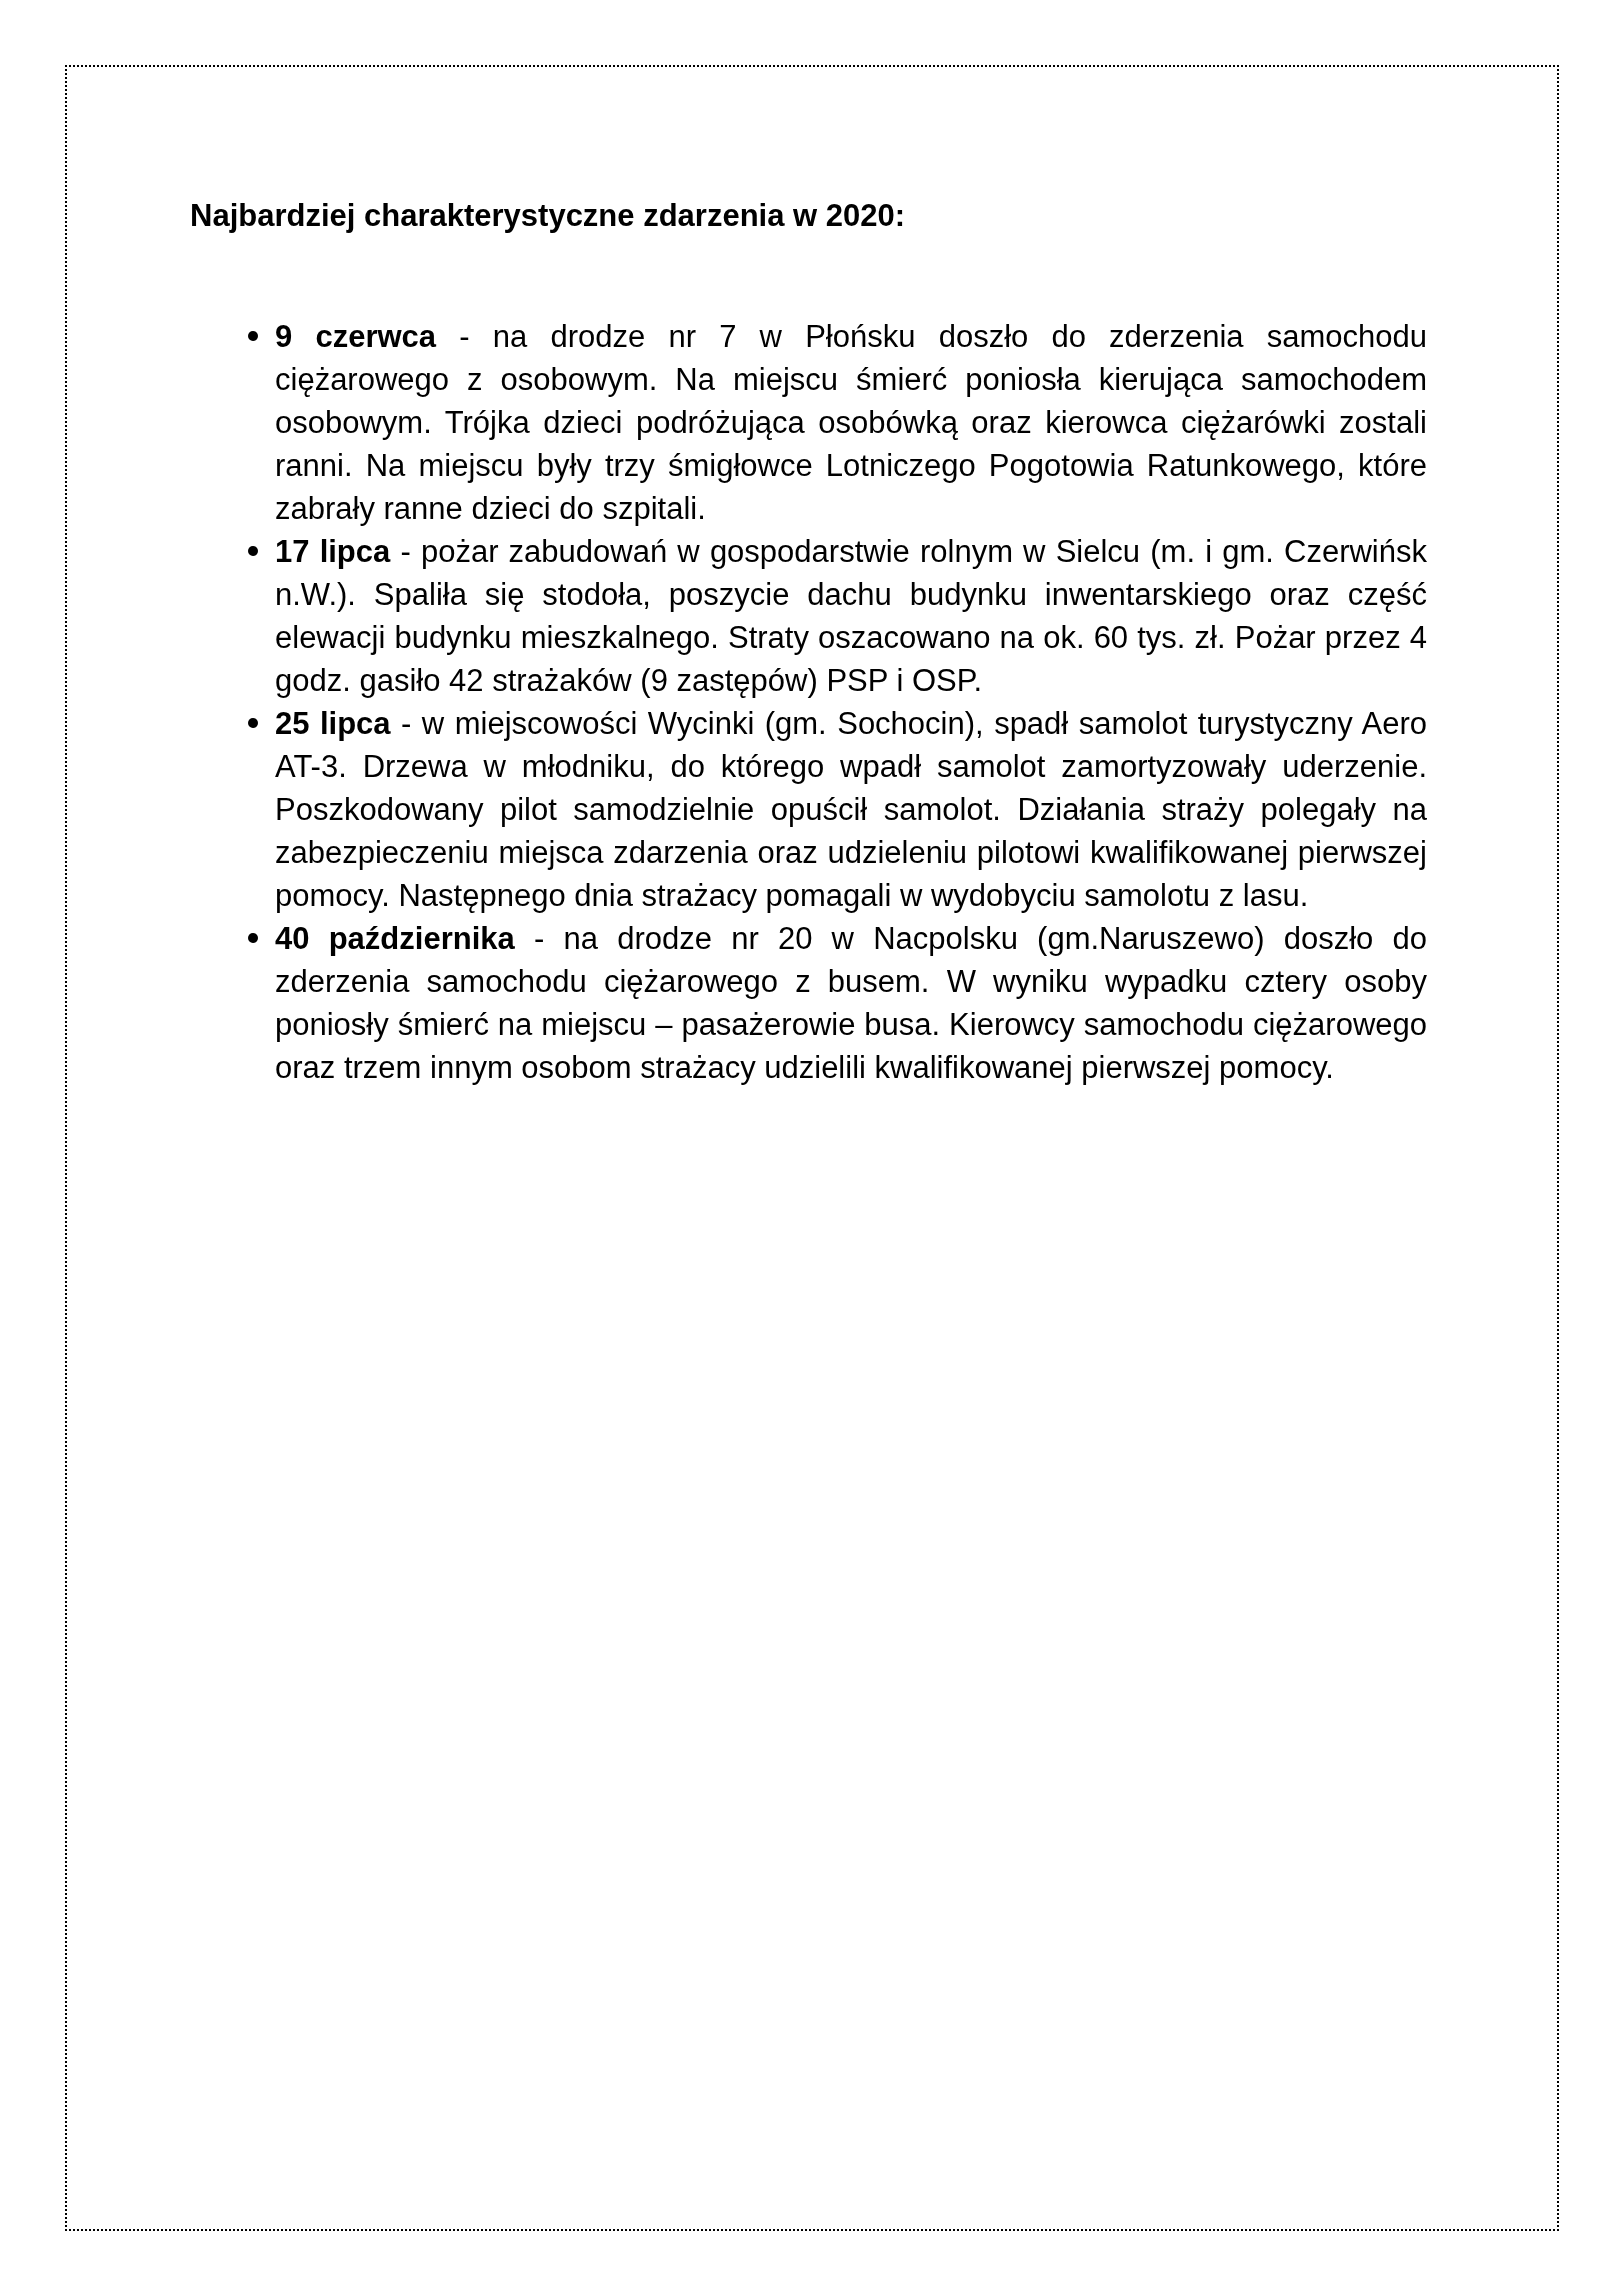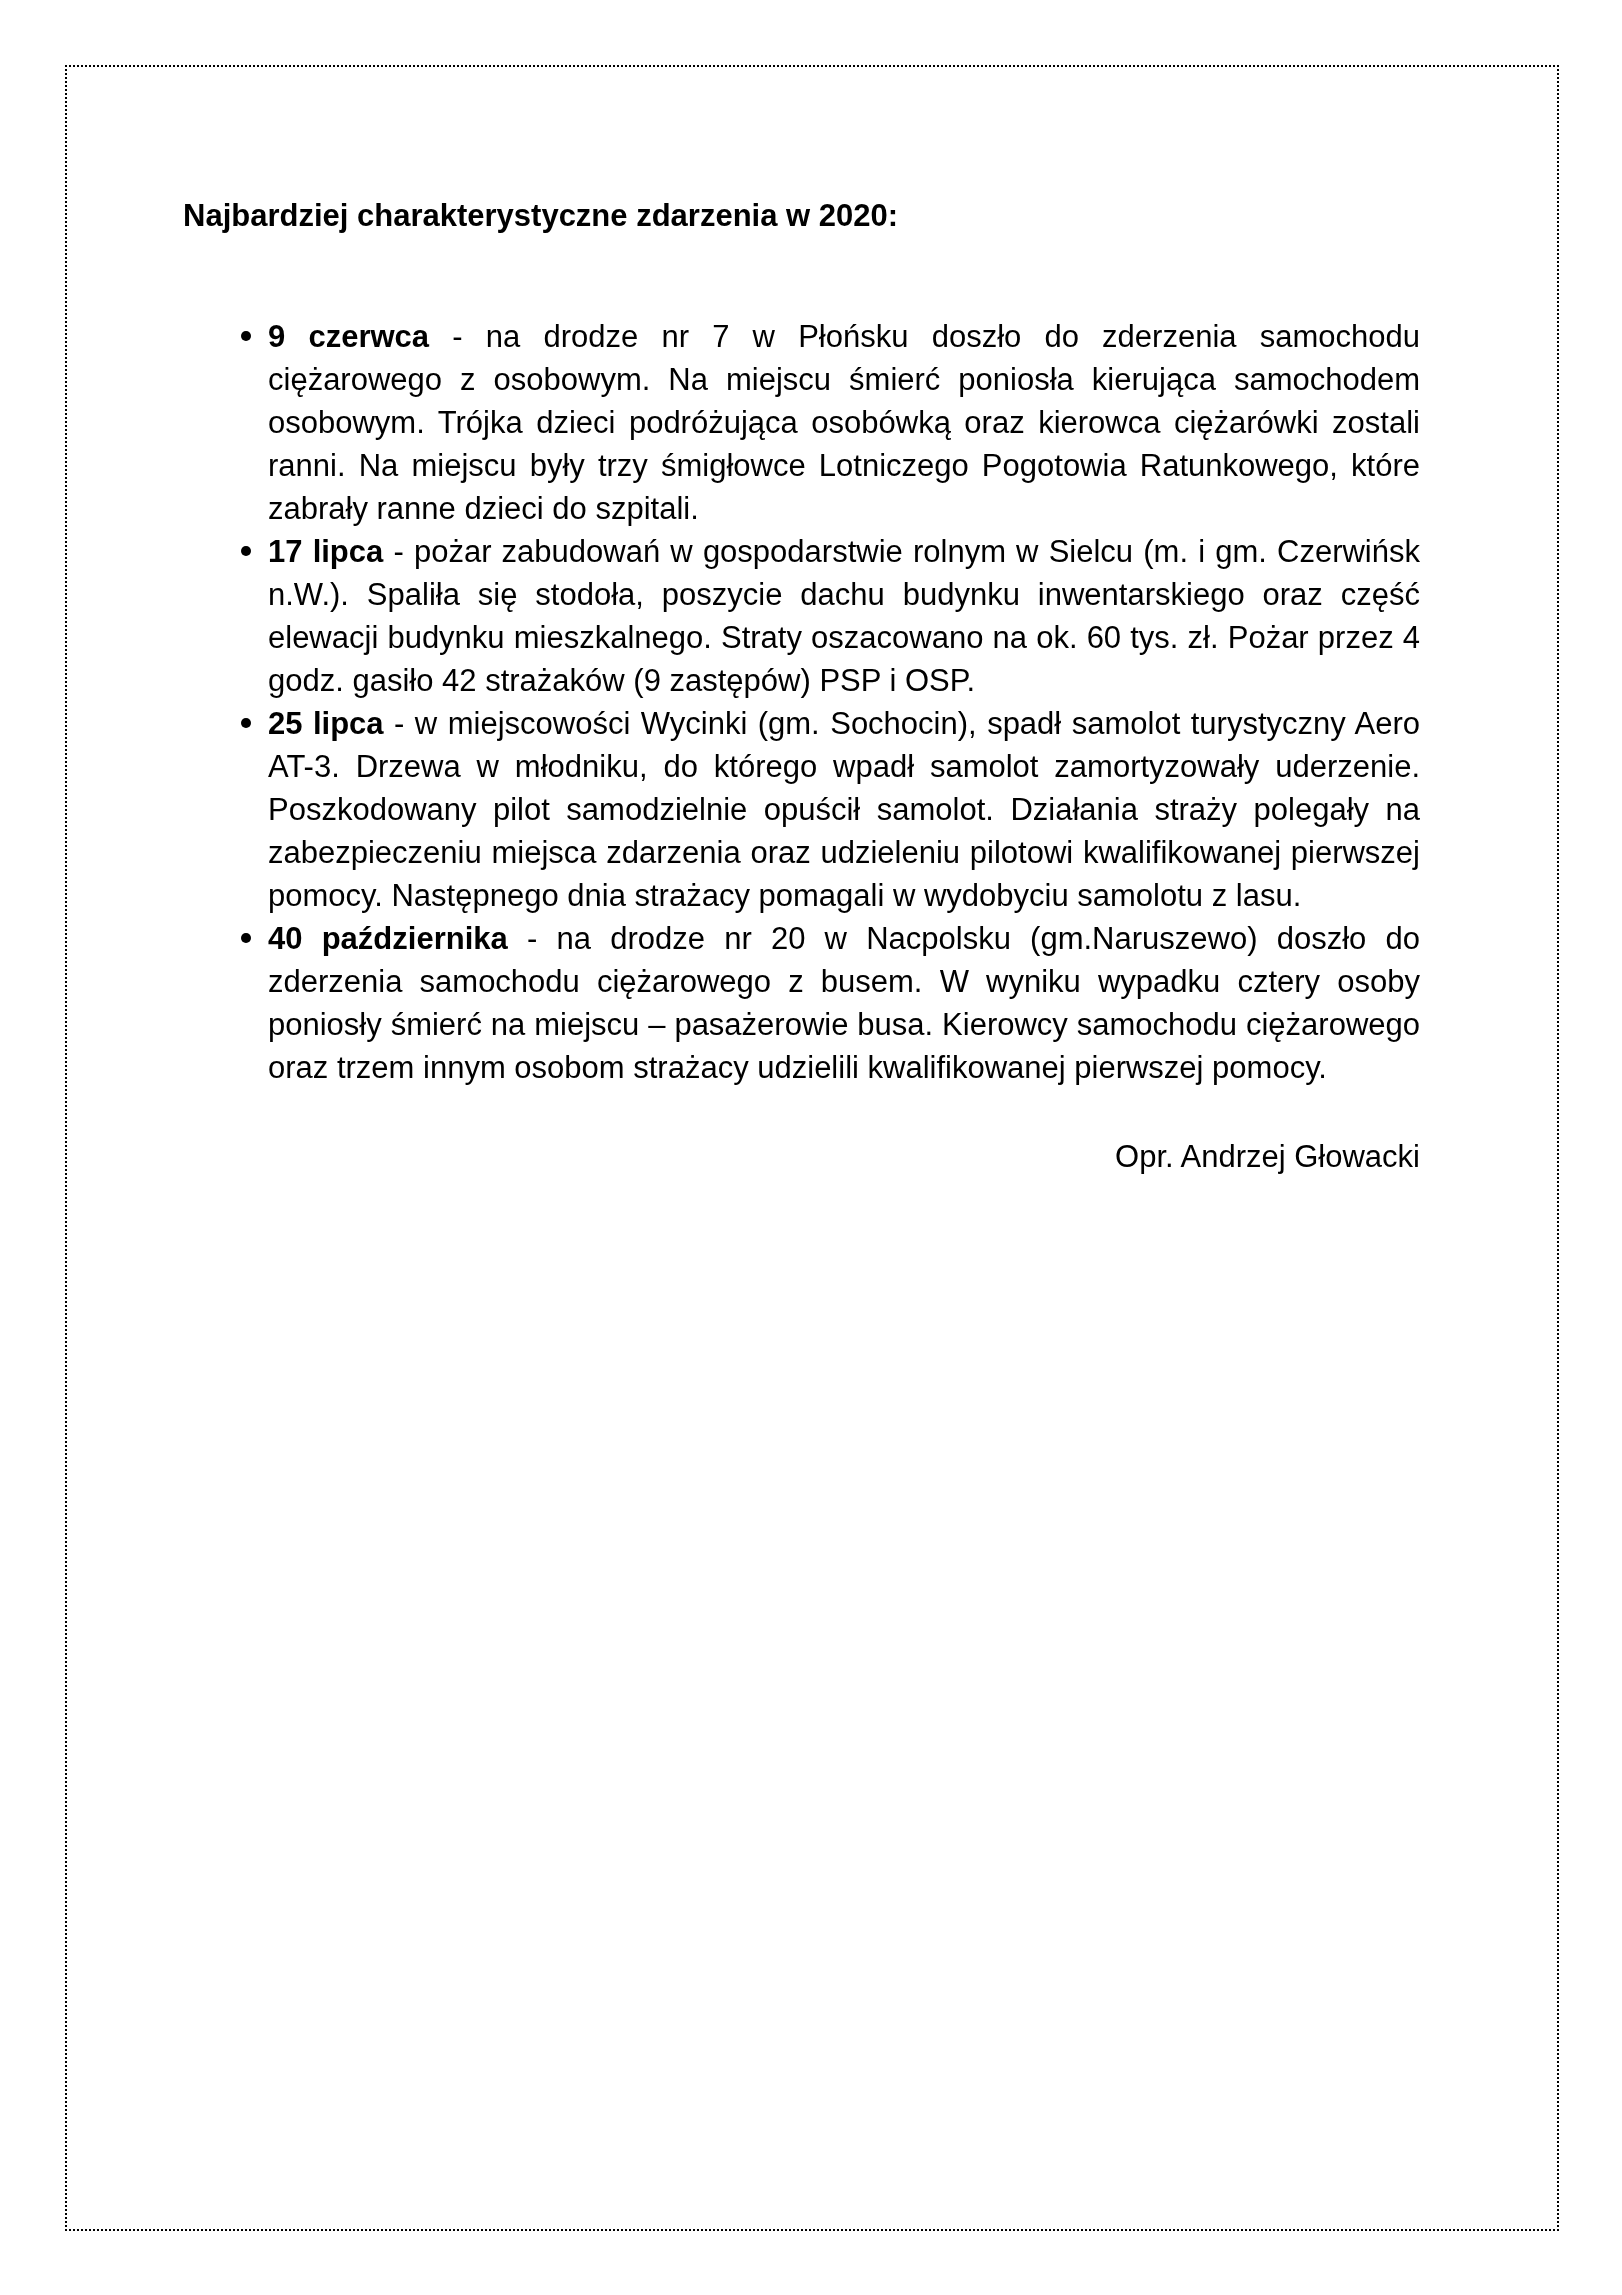--- a/index.html
+++ b/index.html
@@ -24,21 +24,21 @@
     position: absolute;
     left: 65px;
     top: 65px;
     right: 64px;
     bottom: 64px;
     border: 2px dotted #000000;
     pointer-events: none;
   }
   .doc-content {
     position: absolute;
-    left: 183px;
+    left: 190px;
     top: 194px;
     width: 1237px;
   }
   .doc-title {
     margin: 0;
     font-size: 31px;
     line-height: 43px;
     font-weight: 700;
     letter-spacing: 0;
   }
@@ -80,16 +80,15 @@
 <div class="page">
   <div class="dotted-frame"></div>
   <div class="doc-content">
     <h1 class="doc-title">Najbardziej charakterystyczne zdarzenia w 2020:</h1>
     <ul class="event-list">
       <li class="event-item"><span class="event-date">9 czerwca</span><span class="event-text"> - na drodze nr 7 w Płońsku doszło do zderzenia samochodu ciężarowego z osobowym. Na miejscu śmierć poniosła kierująca samochodem osobowym. Trójka dzieci podróżująca osobówką oraz kierowca ciężarówki zostali ranni. Na miejscu były trzy śmigłowce Lotniczego Pogotowia Ratunkowego, które zabrały ranne dzieci do szpitali.</span></li>
       <li class="event-item"><span class="event-date">17 lipca</span><span class="event-text"> - pożar zabudowań w gospodarstwie rolnym w Sielcu (m. i gm. Czerwińsk n.W.). Spaliła się stodoła, poszycie dachu budynku inwentarskiego oraz część elewacji budynku mieszkalnego. Straty oszacowano na ok. 60 tys. zł. Pożar przez 4 godz. gasiło 42 strażaków (9 zastępów) PSP i OSP.</span></li>
       <li class="event-item"><span class="event-date">25 lipca</span><span class="event-text"> - w miejscowości Wycinki (gm. Sochocin), spadł samolot turystyczny Aero AT-3. Drzewa w młodniku, do którego wpadł samolot zamortyzowały uderzenie. Poszkodowany pilot samodzielnie opuścił samolot. Działania straży polegały na zabezpieczeniu miejsca zdarzenia oraz udzieleniu pilotowi kwalifikowanej pierwszej pomocy. Następnego dnia strażacy pomagali w wydobyciu samolotu z lasu.</span></li>
       <li class="event-item"><span class="event-date">40 października</span><span class="event-text"> - na drodze nr 20 w Nacpolsku (gm.Naruszewo) doszło do zderzenia samochodu ciężarowego z busem. W wyniku wypadku cztery osoby poniosły śmierć na miejscu – pasażerowie busa. Kierowcy samochodu ciężarowego oraz trzem innym osobom strażacy udzielili kwalifikowanej pierwszej pomocy.</span></li>
     </ul>
-    <p class="signoff">Opr. Andrzej Głowacki</p>
   </div>
 </div>
 
 
 </body></html>

